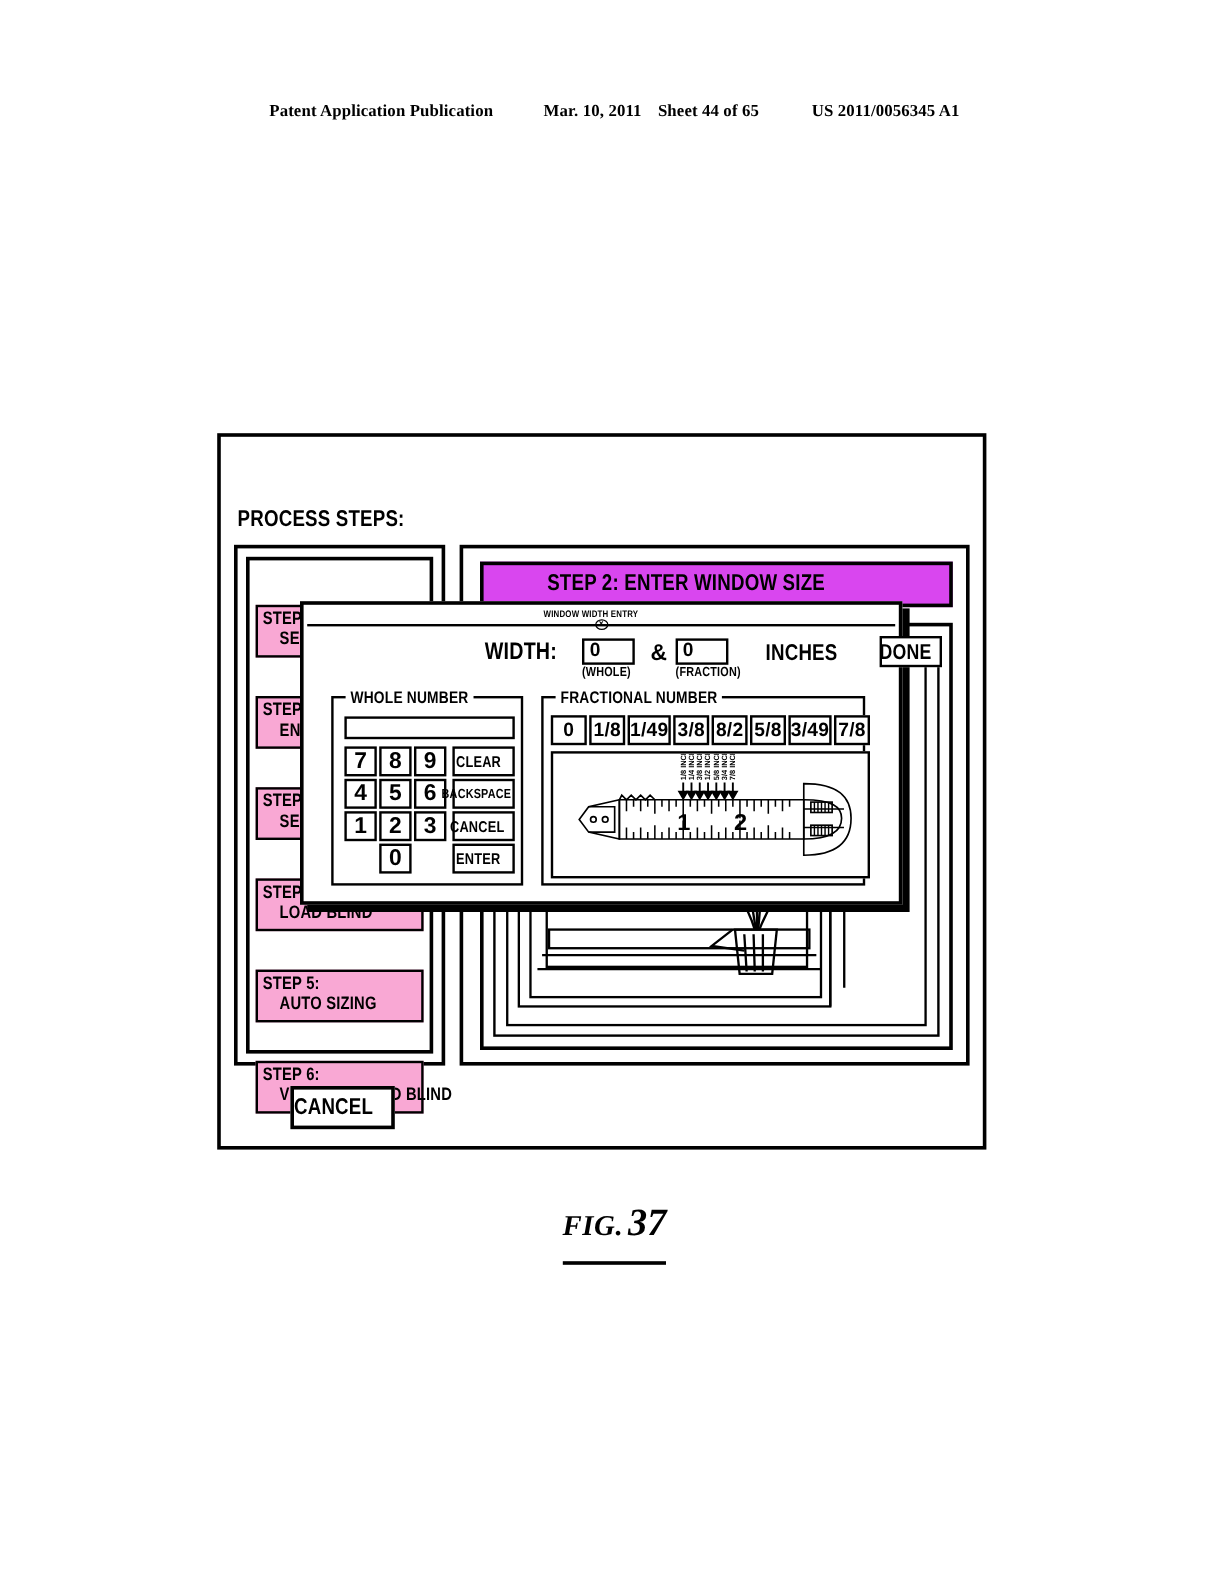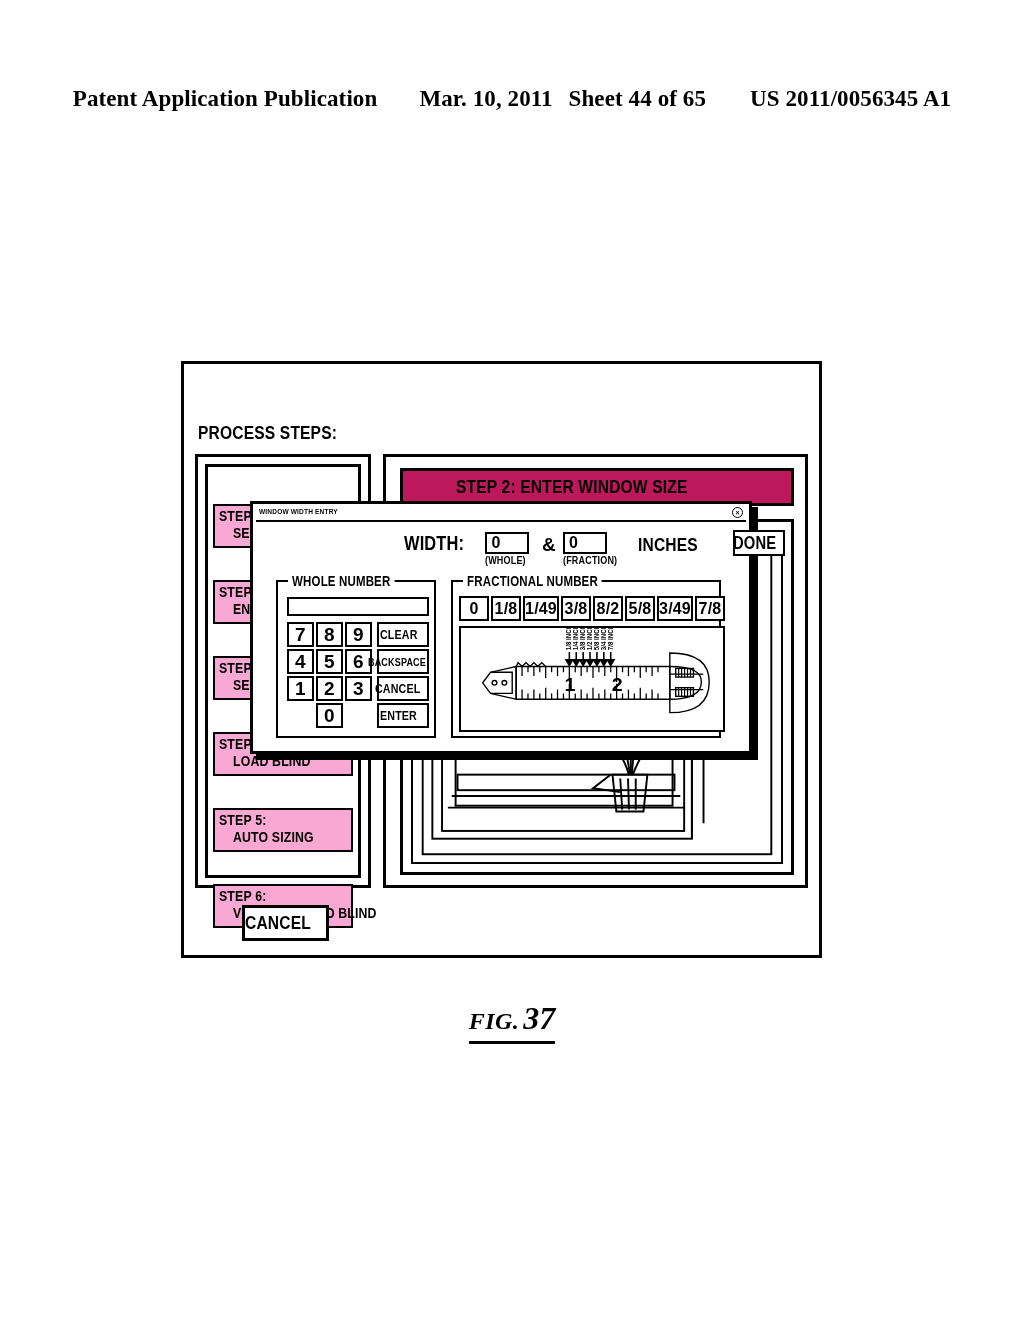--- a/index.html
+++ b/index.html
@@ -10,21 +10,21 @@
     font-family:"Liberation Sans", sans-serif;
     color:#000;
     position:relative;
     overflow:hidden;
   }
   
   .pub-header{
     position:absolute;left:0;top:86px;width:1024px;
     display:flex;justify-content:center;align-items:baseline;
     font-family:"Liberation Serif", serif;
-    font-weight:bold;font-size:23px;letter-spacing:.1px;
+    font-weight:bold;font-size:14px;letter-spacing:.1px;
     white-space:nowrap;
   }
   .pub-header .seg1{margin-right:42px;}
   .pub-header .seg2{margin-right:44px;}
   .pub-header .seg2 .sheet{margin-left:10px;}
 
   
   .st{
     font-family:"Liberation Sans Narrow","Liberation Sans",sans-serif;
     font-weight:bold;
@@ -68,21 +68,21 @@
   .step-box .t1{font-size:15px;display:block;line-height:16px;}
   .step-box .t2{font-size:15px;display:block;line-height:17px;margin-left:14px;}
 
   
   #right-outer{
     position:absolute;left:199px;top:90px;width:425px;height:434px;
     border:3px solid #000;box-sizing:border-box;background:#fff;
   }
   #step2-banner{
     position:absolute;left:14px;top:11px;width:394px;height:38px;
-    border:3px solid #000;box-sizing:border-box;background:#be185d;
+    border:3px solid #000;box-sizing:border-box;background:#d946ef;
     display:flex;align-items:center;justify-content:center;
   }
   #step2-banner .lbl{font-size:19px;}
   #picture-outer{
     position:absolute;left:14px;top:62px;width:394px;height:356px;
     border:3px solid #000;box-sizing:border-box;background:#fff;
   }
   #picture-inner{
     position:absolute;left:8px;top:8px;right:8px;bottom:8px;
     border:2px solid #000;box-sizing:border-box;overflow:hidden;background:#fff;
@@ -102,22 +102,22 @@
     position:absolute;left:256px;top:507px;width:502px;height:253px;
     background:#000;
   }
   #modal{
     position:absolute;left:250px;top:501px;width:502px;height:253px;
     background:#fff;border:3px solid #000;box-sizing:border-box;
   }
   #modal-titlebar{
     position:absolute;left:3px;top:3px;right:3px;height:15px;
     border-bottom:2px solid #000;background:#fff;
-    display:flex;align-items:flex-start;justify-content:space-between;
-    padding:0 3px;box-sizing:border-box;
+    display:flex;align-items:center;justify-content:space-between;
+    padding:0 3px;box-sizing:border-box;flex-direction:column;
   }
   #modal-title{font-size:8px;}
   #modal-close{
     width:9px;height:9px;border:1.2px solid #000;border-radius:50%;
     display:flex;align-items:center;justify-content:center;
     font-size:7px;line-height:7px;font-weight:bold;
   }
 
   
   #width-row{
@@ -186,21 +186,21 @@
     position:absolute;left:6px;top:44px;width:266px;height:106px;
     border:2px solid #000;box-sizing:border-box;background:#fff;overflow:hidden;
   }
   #ruler-art{position:absolute;left:0;top:0;width:100%;height:100%;}
 
   
   #fig-caption{
     position:absolute;left:0;top:1000px;width:1024px;text-align:center;
   }
   #fig-caption .inner{
-    display:inline-block;border-bottom:3px solid #000;padding-bottom:4px;
+    display:inline-block;border-bottom:3px solid #000;padding-bottom:14px;
     font-family:"Liberation Serif", serif;font-style:italic;font-weight:bold;
   }
   #fig-caption .fig{font-size:24px;letter-spacing:.5px;}
   #fig-caption .no{font-size:32px;margin-left:4px;}
 </style>
 </head>
 <body>
 
 <div class="pub-header">
   <span class="seg1">Patent Application Publication</span>

